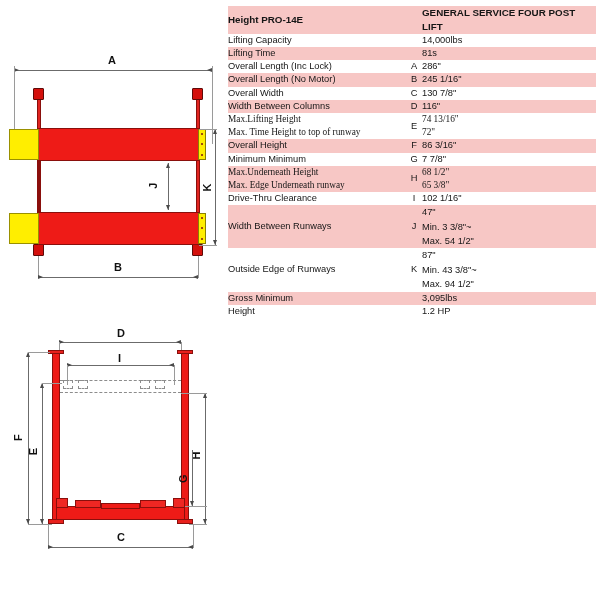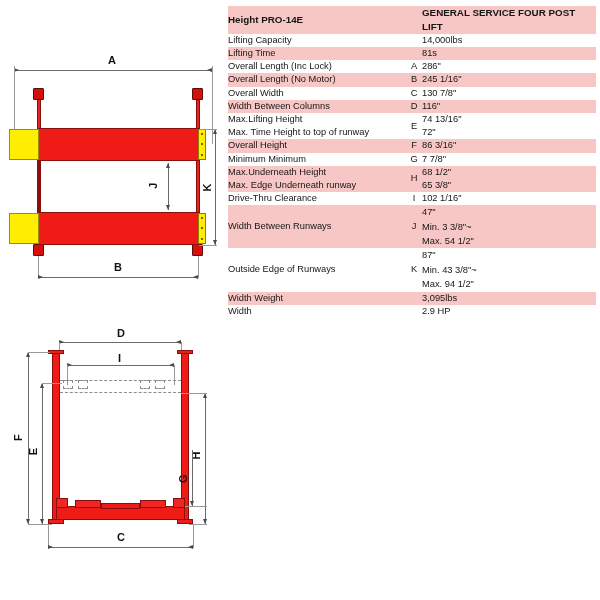--- a/index.html
+++ b/index.html
@@ -188,20 +188,21 @@
   .hdr .c-value {
     font-weight: 700;
     font-size: 9.8px;
     padding-top: 5px;
     padding-bottom: 5px;
   }
   .multi .c-label,
   .multi .c-value {
     padding-top: 2px;
     padding-bottom: 2px;
+    font-family: Liberation Serif, serif;
   }
   .sub {
     line-height: 1.55;
     white-space: nowrap;
   }
 </style>
 </head>
 <body>
 
 <div id="page">
@@ -431,26 +432,26 @@
         <td class="c-label">Outside  Edge of Runways</td>
         <td class="c-letter">K</td>
         <td class="c-value">
           <div class="sub">87"</div>
           <div class="sub">Min. 43 3/8"~</div>
           <div class="sub">Max. 94 1/2"</div>
         </td>
       </tr>
 
       <tr class="r-shade">
-        <td class="c-label">Width Weight</td>
+        <td class="c-label">Gross Minimum</td>
         <td class="c-letter"></td>
         <td class="c-value">3,095lbs</td>
       </tr>
 
       <tr class="r-plain">
-        <td class="c-label">Width</td>
+        <td class="c-label">Height</td>
         <td class="c-letter"></td>
-        <td class="c-value">2.9 HP</td>
+        <td class="c-value">1.2 HP</td>
       </tr>
     </tbody>
   </table>
 
 </div>
 
 </body></html>

